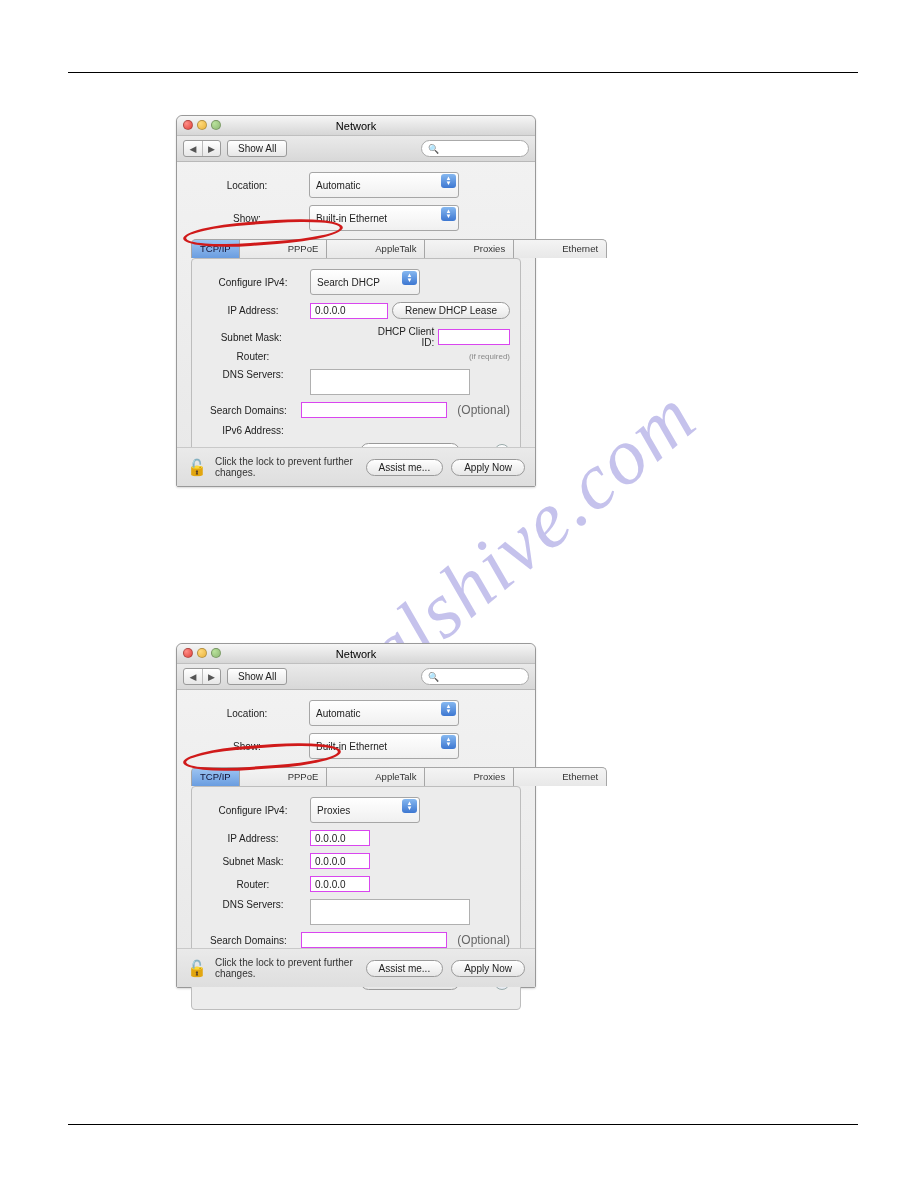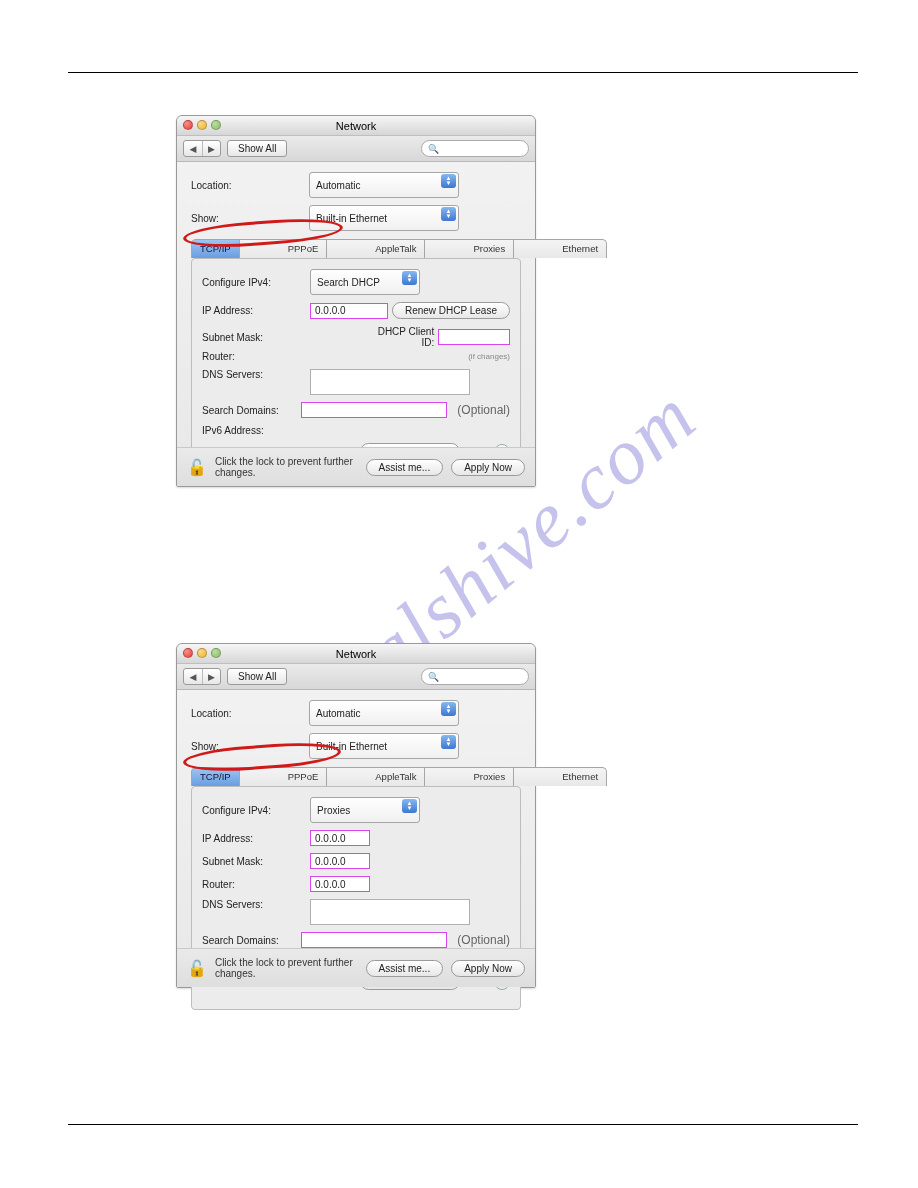--- a/index.html
+++ b/index.html
@@ -94,21 +94,21 @@
     display: flex;
     align-items: center;
     padding: 0 6px;
     gap: 4px;
     margin-left: auto;
   }
   .search .mag { font-size: 9px; color: #777; }
 
   .content { padding: 10px 14px 8px; }
   .row { display: flex; align-items: center; margin-bottom: 7px; }
-  .lbl { width: 118px; text-align: left; padding-right: 6px; font-size: 10px; color: #222; }
+  .lbl { width: 118px; text-align: center; padding-right: 6px; font-size: 10px; color: #222; }
   .sel {
     border: 1px solid #a6a6a6;
     border-radius: 3px;
     background: linear-gradient(#fff, #f0f0f0);
     height: 18px;
     display: flex;
     align-items: center;
     padding: 12px 6px;
     font-size: 10px;
     color: #222;
@@ -268,21 +268,21 @@
       </div>
       <div class="row">
         <div class="lbl" style="width:108px">Subnet Mask:</div>
         <div style="width:60px"></div>
         <div class="lbl" style="width:auto;text-align:right;padding-right:4px">DHCP Client ID:</div>
         <div class="txt" style="width:74px"></div>
       </div>
       <div class="row" style="margin-top:-4px">
         <div class="lbl" style="width:108px">Router:</div>
         <div class="rgap"></div>
-        <div class="subnote">(if changes)</div>
+        <div class="subnote">(if required)</div>
       </div>
       <div class="row" style="align-items:flex-start;margin-top:4px">
         <div class="lbl" style="width:108px">DNS Servers:</div>
         <div class="txtarea"></div>
       </div>
       <div class="row">
         <div class="lbl" style="width:108px">Search Domains:</div>
         <div class="txt wlong"></div>
         <div class="opt">(Optional)</div>
       </div>

